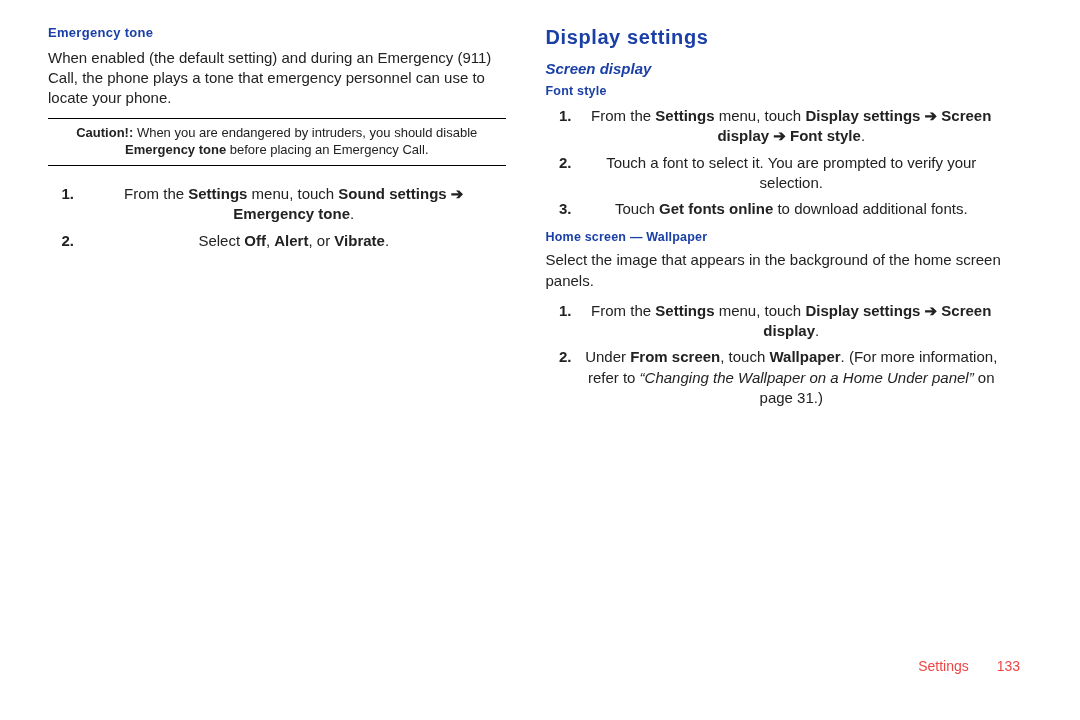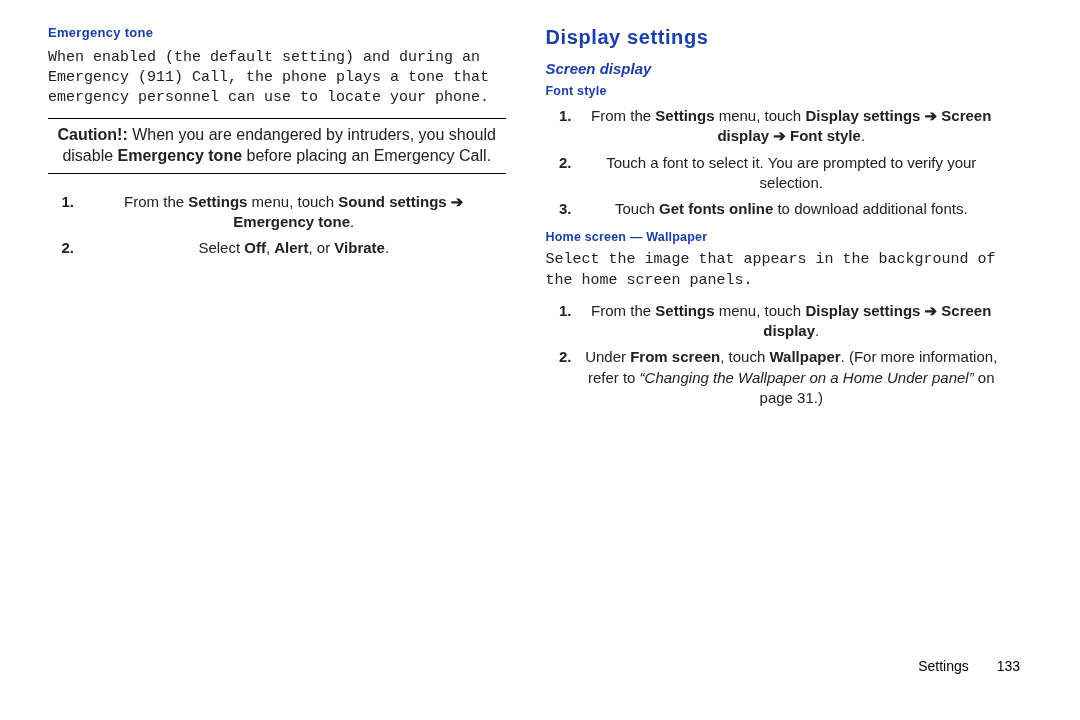--- a/index.html
+++ b/index.html
@@ -50,27 +50,26 @@
   .sub-small {
     color: #1a3fa6;
     font-weight: bold;
     font-size: 12.5px;
     margin-top: 10px;
     margin-bottom: 4px;
     letter-spacing: 0.2px;
   }
   .para {
     margin: 4px 0 10px 0;
-    font-family: Liberation Mono, monospace;
   }
   .caution-box {
     border-top: 1px solid #000;
     border-bottom: 1px solid #000;
     padding: 6px 4px;
-    font-size: 16px;
+    font-size: 13px;
     text-align: center;
     margin: 10px 0 18px 0;
     line-height: 1.3;
   }
   ol.steps {
     list-style: none;
     padding: 0;
     margin: 0 0 10px 0;
   }
   ol.steps > li {
@@ -89,21 +88,21 @@
     text-align: center;
   }
   .b { font-weight: bold; }
   .i { font-style: italic; }
   .arrow { font-weight: bold; }
   .footer {
     position: absolute;
     bottom: 18px;
     right: 60px;
     font-size: 14px;
-    color: #000000;
+    color: #ef4444;
   }
   .footer .sec { margin-right: 24px; }
 </style>
 </head>
 <body>
 
 <div class="page">
 
   <div class="col">
     <div class="small-blue-bold">Emergency tone</div>

